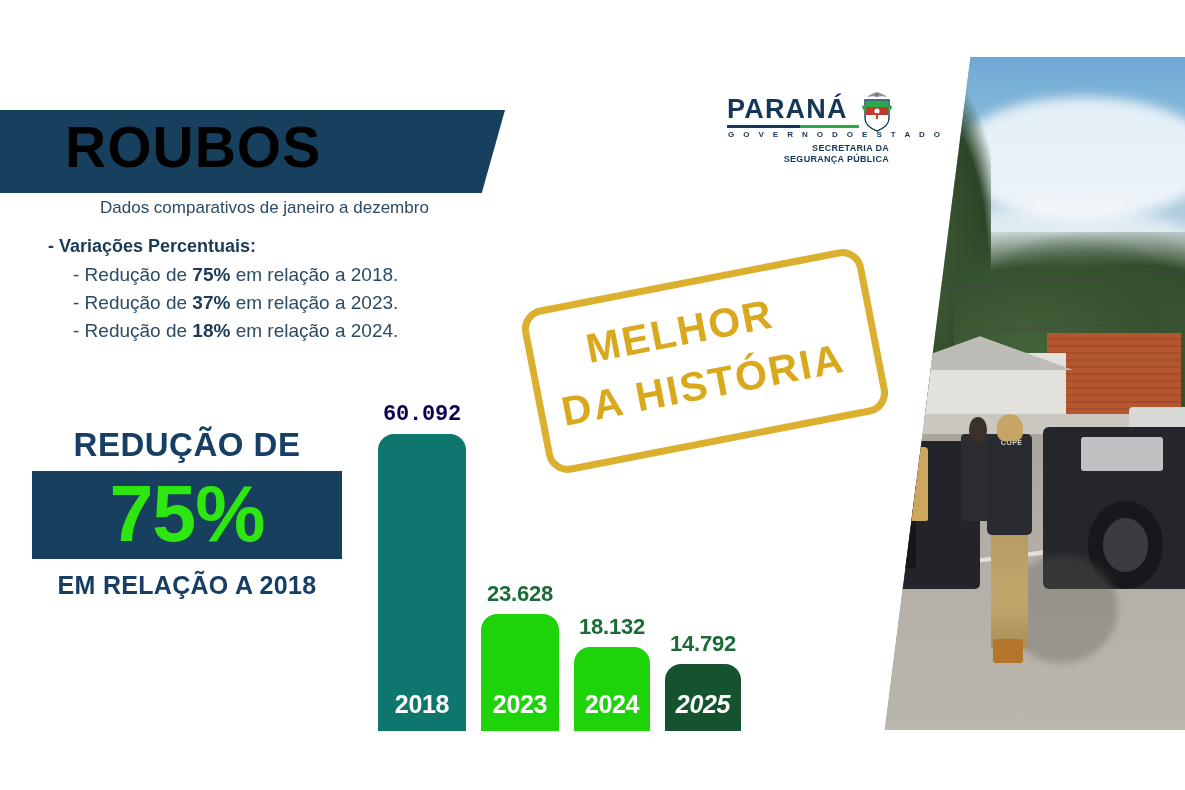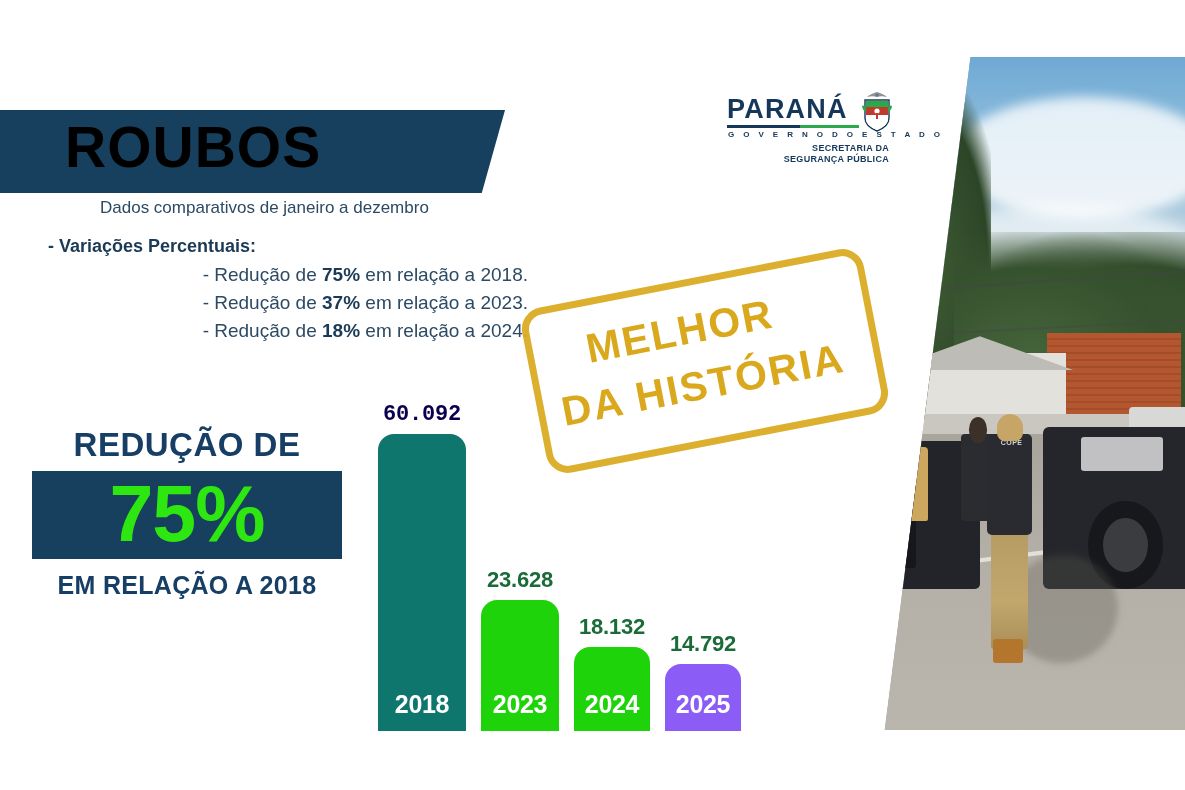--- a/index.html
+++ b/index.html
@@ -62,21 +62,20 @@
     margin-bottom: 7px;
     white-space: nowrap;
   }
   .variation-line {
     font-size: 19px;
     font-weight: 400;
     color: #2c4a63;
     margin-left: 25px;
     margin-bottom: 6px;
     white-space: nowrap;
-    text-align: right;
   }
   .variation-line b {
     font-weight: 700;
     color: #1b3a55;
   }
 
   
   #reduction-callout {
     position: absolute;
     left: 32px;
@@ -442,35 +441,35 @@
   <div id="reduction-bottom-label">EM RELAÇÃO A 2018</div>
 </div>
 
 <div id="chart">
     <div class="bar-group" style="left: 8px; width: 88px; height: 297px;">
       <div class="bar-value" style="color: rgb(10, 0, 80); font-family: Liberation Mono, monospace;">60.092</div>
       <div class="bar-rect" style="background: #0f766e;">
         <span class="bar-year" style="color: rgb(255, 255, 255);">2018</span>
       </div>
     </div>
-    <div class="bar-group" style="left: 111px; width: 78px; height: 131px; margin-top: 40px;">
+    <div class="bar-group" style="left: 111px; width: 78px; height: 117px; margin-top: 40px;">
       <div class="bar-value" style="color: rgb(26, 107, 56);">23.628</div>
       <div class="bar-rect" style="background: rgb(31, 211, 10);">
         <span class="bar-year" style="color: rgb(255, 255, 255);">2023</span>
       </div>
     </div>
     <div class="bar-group" style="left: 204px; width: 76px; height: 84px;">
       <div class="bar-value" style="color: rgb(26, 107, 56);">18.132</div>
       <div class="bar-rect" style="background: rgb(31, 211, 10);">
         <span class="bar-year" style="color: rgb(255, 255, 255);">2024</span>
       </div>
     </div>
     <div class="bar-group" style="left: 295px; width: 76px; height: 67px;">
       <div class="bar-value" style="color: rgb(26, 107, 56);">14.792</div>
-      <div class="bar-rect" style="background: #8b5cf6;">
+      <div class="bar-rect" style="background: #14532d; font-style: italic;">
         <span class="bar-year" style="color: rgb(255, 255, 255);">2025</span>
       </div>
     </div>
   </div>
 
 <div id="stamp">
   <div id="stamp-border"></div>
   <div id="stamp-line-1">MELHOR</div>
   <div id="stamp-line-2">DA HISTÓRIA</div>
 </div>

